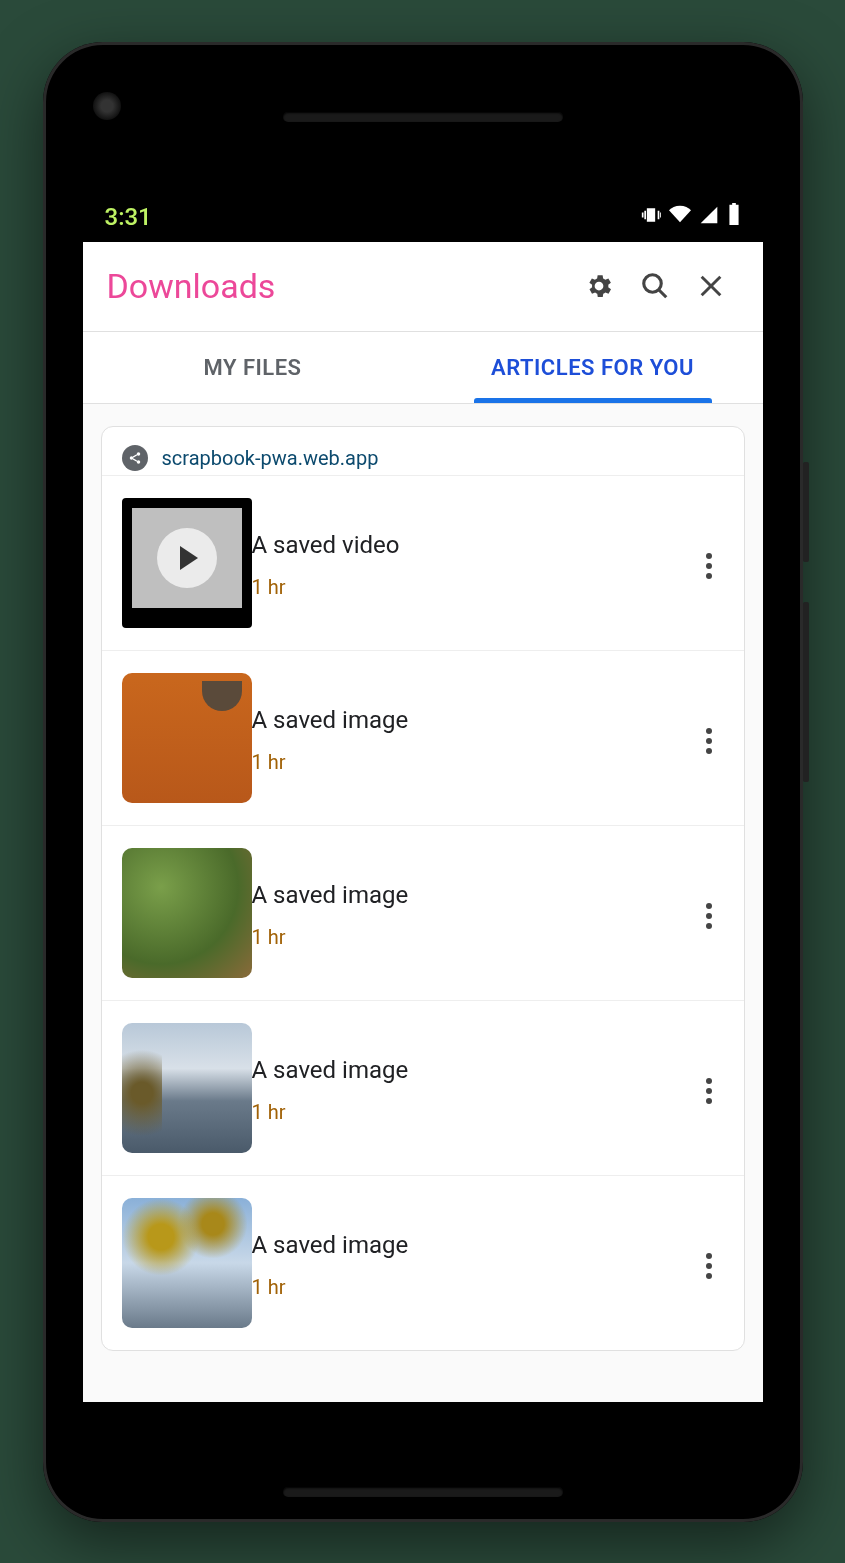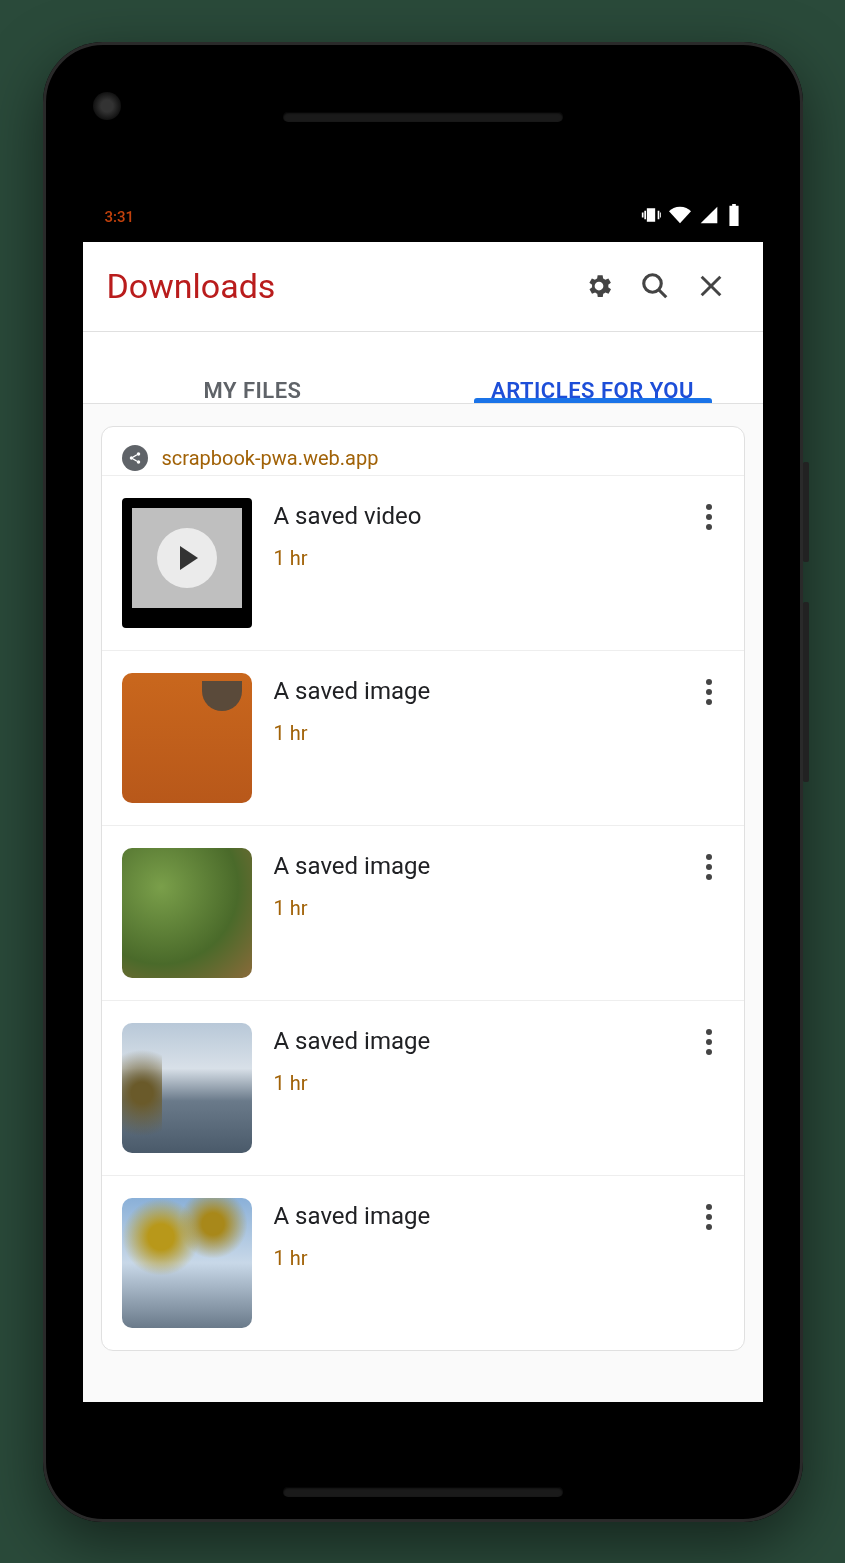--- a/index.html
+++ b/index.html
@@ -65,59 +65,59 @@
     position: absolute;
     top: 130px; left: 20px; right: 20px; bottom: 100px;
     background: #fff;
     display: flex;
     flex-direction: column;
     overflow: hidden;
   }
   .status-bar {
     height: 50px;
     background: #000;
-    color: #c2410c;
+    color: #bef264;
     display: flex;
     align-items: center;
     justify-content: space-between;
     padding: 0 22px;
-    font-size: 15px;
+    font-size: 24px;
     font-weight: 500;
   }
   .status-icons { display:flex; gap:8px; align-items:center;}
   .app-header {
     height: 90px;
     display: flex;
     align-items: center;
     padding: 0 24px;
     border-bottom: 1px solid #e0e0e0;
     background: #fff;
   }
   .app-title {
     font-size: 34px;
-    color: #b91c1c;
+    color: #ec4899;
     flex: 1;
     font-weight: 400;
   }
   .header-icon {
     width: 56px; height: 56px;
     display:flex; align-items:center; justify-content:center;
     color:#444;
     font-size: 28px;
   }
   .tabs {
     display:flex;
     height: 72px;
     border-bottom: 1px solid #e0e0e0;
     background:#fff;
   }
   .tab {
     flex:1;
     display:flex;
-    align-items:flex-end;
+    align-items:center;
     justify-content:center;
     font-size: 22px;
     font-weight: 600;
     letter-spacing: 0.5px;
     color:#5f6368;
     position:relative;
   }
   .tab.active { color:#1d4ed8; }
   .tab.active::after {
     content:"";
@@ -139,33 +139,32 @@
     background:#fff;
     border:1px solid #e0e0e0;
     border-radius:12px;
     overflow:hidden;
   }
   .card-header {
     display:flex;
     align-items:center;
     gap:14px;
     padding: 18px 20px 4px;
-    color:#a16207;
+    color:#0c4a6e;
     font-size:20px;
   }
   .share-badge {
     width:26px;height:26px;border-radius:50%;
     background:#5f6368;
     display:flex;align-items:center;justify-content:center;
     color:#fff;font-size:14px;
   }
   .list-item {
     display:flex;
-    align-items:flex-start;
-    gap:22px;
+    align-items:center;
     padding:22px 20px;
     border-top:1px solid #eee;
   }
   .list-item:first-of-type{ border-top:none; padding-top:14px;}
   .thumb {
     width:130px;height:130px;
     border-radius:10px;
     flex-shrink:0;
     background:#ccc;
     position:relative;

